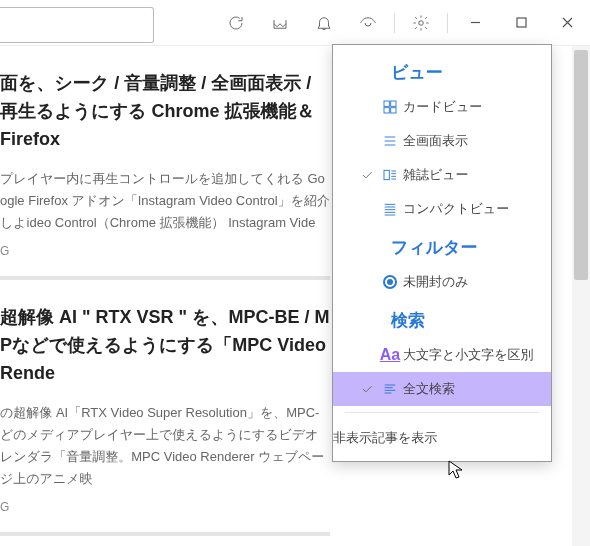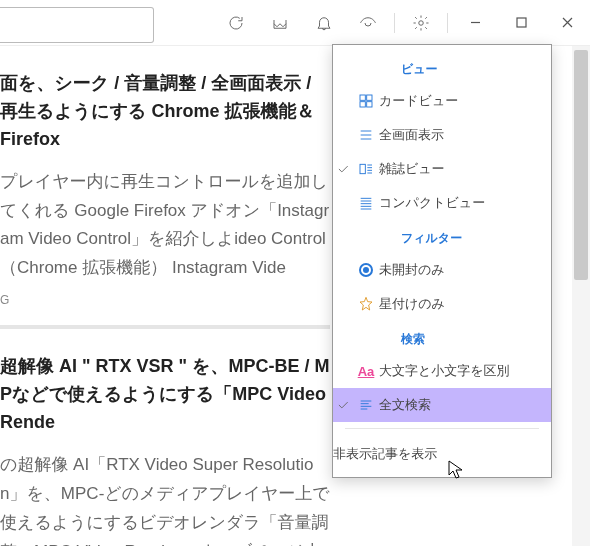--- a/index.html
+++ b/index.html
@@ -71,21 +71,21 @@
   }
   .article-title {
     font-size: 18px;
     font-weight: 700;
     color: #222;
     line-height: 1.55;
     margin-bottom: 14px;
     word-break: break-all;
   }
   .article-body {
-    font-size: 17px;
+    font-size: 13px;
     color: #666;
     line-height: 1.7;
     margin-bottom: 10px;
     word-break: break-all;
   }
   .article-src {
     font-size: 12px;
     color: #888;
   }
   
@@ -96,29 +96,28 @@
     width: 220px;
     background: #fff;
     border: 1px solid #999;
     box-shadow: 0 4px 14px rgba(0,0,0,.18);
     padding: 6px 0 12px 0;
     z-index: 10;
   }
   .menu-header {
     color: #2878d8;
     font-weight: 600;
-    font-size: 12px;
+    font-size: 17px;
     padding: 10px 16px 6px 58px;
-    margin-left: 10px;
   }
   .menu-item {
     display: flex;
     align-items: center;
     height: 34px;
-    padding: 0 12px 0 0;
+    padding: 0 12px 0 24px;
     color: #444;
     font-size: 13px;
   }
   .menu-item.active {
     background: #c4b5fd;
   }
   .mi-check {
     width: 20px;
     display: flex;
     justify-content: center;
@@ -286,36 +285,27 @@
   <div class="menu-item">
     <div class="mi-check"></div>
     <div class="mi-icon">
         <div class="radio-dot">
           <span></span>
         </div>
       </div>
     <div class="mi-label">未開封のみ</div>
   </div>
 
-  <div class="menu-item">
-    <div class="mi-check"></div>
-    <div class="mi-icon orange">
-        <svg viewBox="0 0 24 24" fill="currentColor" stroke="none">
-          <path d="M12 2l2.5 6.5L21 9l-5 4.5L17.5 21 12 17l-5.5 4L8 13.5 3 9l6.5-.5z"></path>
-        </svg>
-      </div>
-    <div class="mi-label">星付けのみ</div>
-  </div>
 
   <div class="menu-header">検索</div>
 
   <div class="menu-item">
     <div class="mi-check"></div>
     <div class="mi-icon">
-        <span style="color:#ec4899;font-size:13px;font-weight:600;text-decoration:underline;">Aa</span>
+        <span style="color:#8b5cf6;font-size:16px;font-weight:600;text-decoration:underline;">Aa</span>
       </div>
     <div class="mi-label">大文字と小文字を区別</div>
   </div>
 
   <div class="menu-item active">
     <div class="mi-check">
         <svg viewBox="0 0 24 24">
           <path d="M5 12l5 5L20 7"></path>
         </svg>
       </div>

